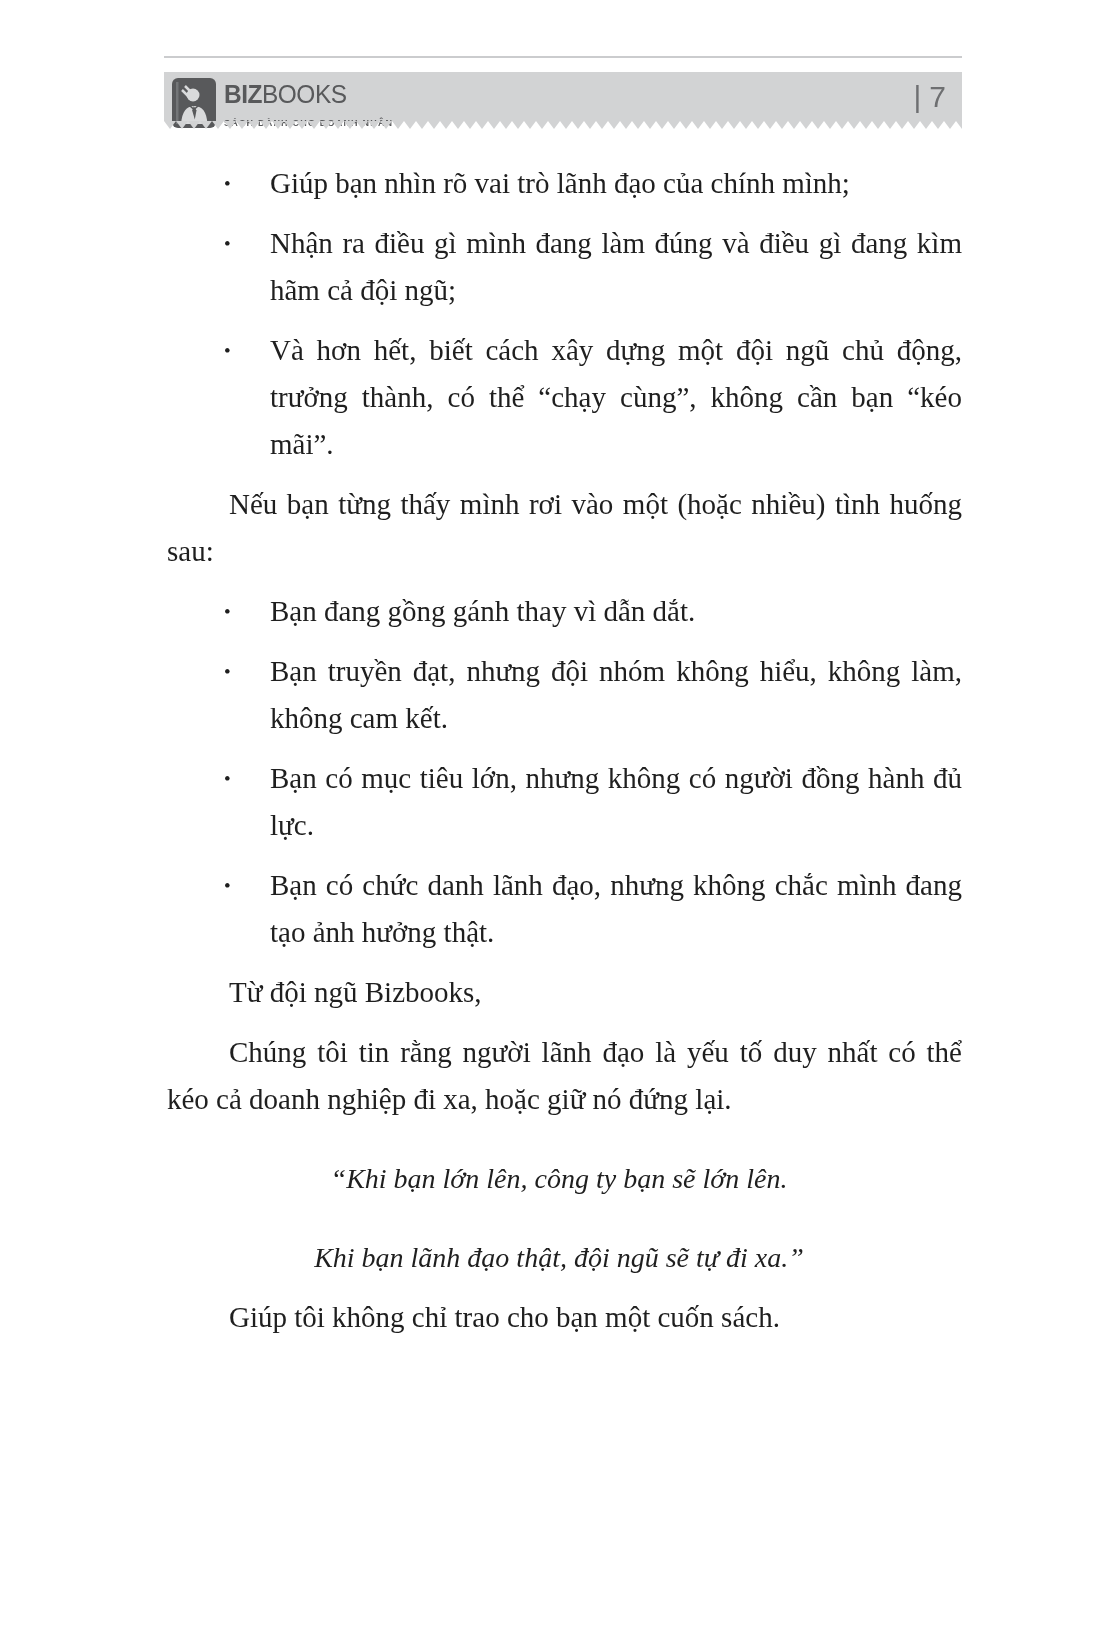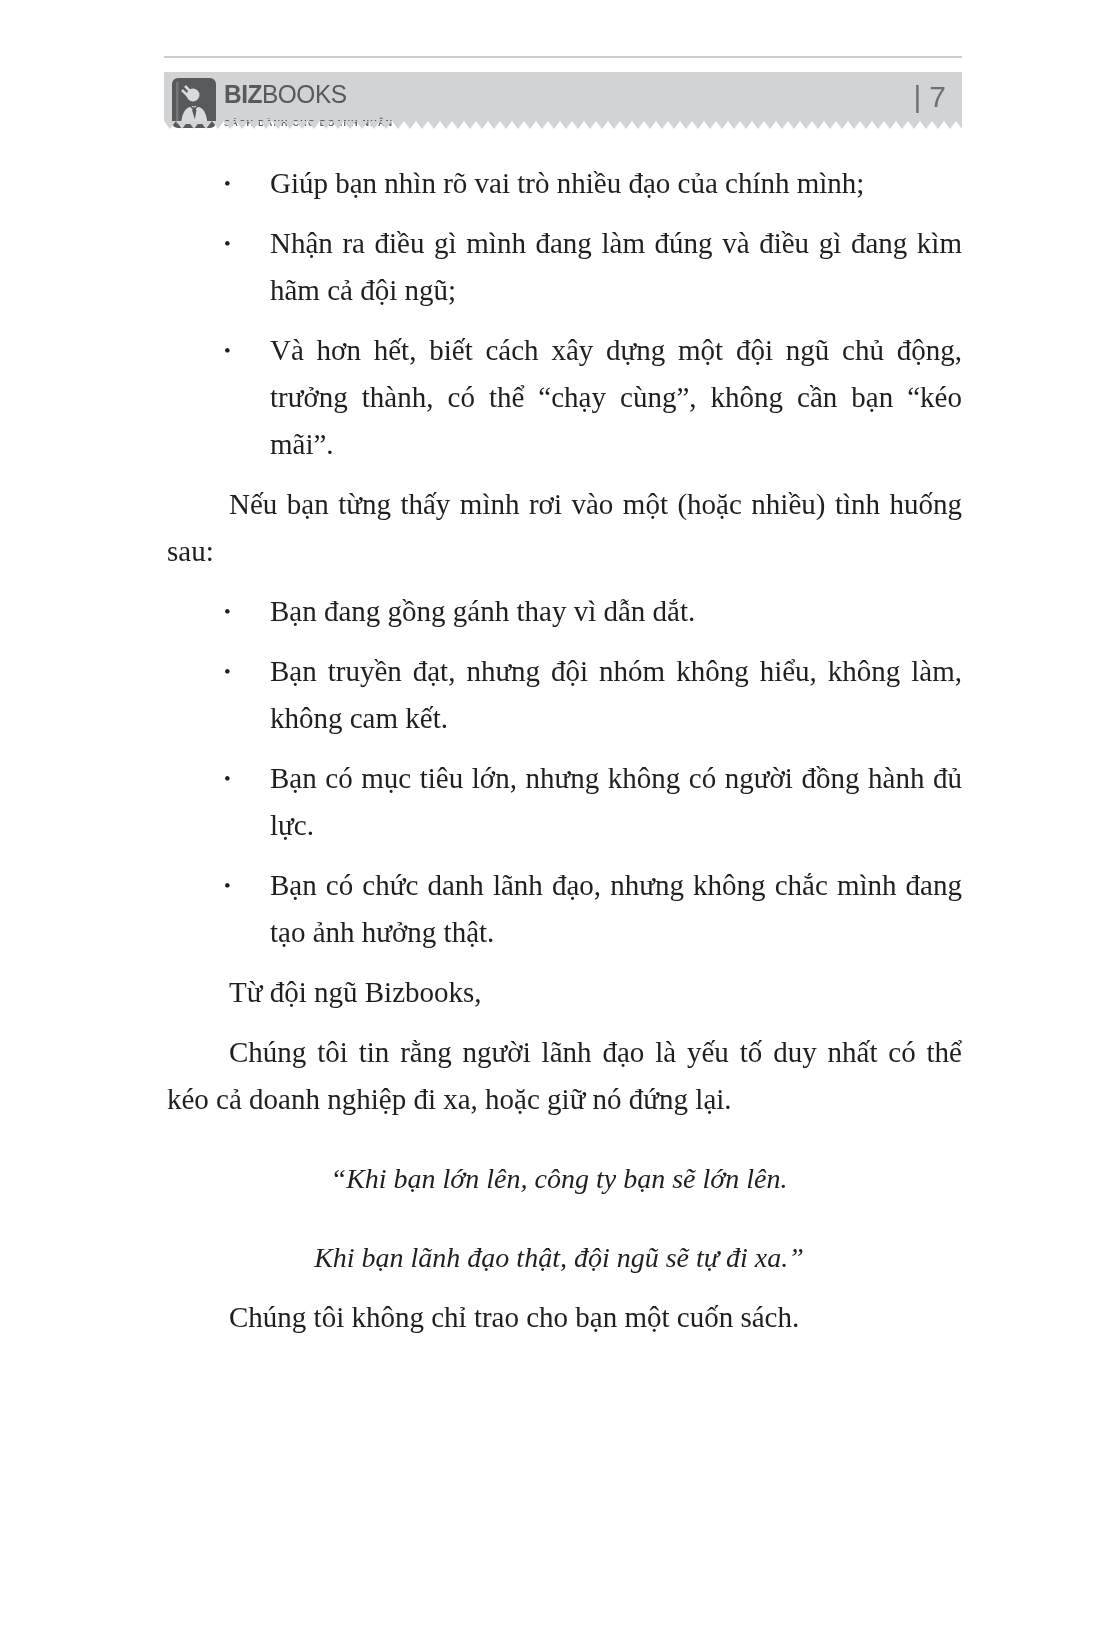--- a/index.html
+++ b/index.html
@@ -129,21 +129,21 @@
         <path d="M0 0 L6 8 L12 0 Z" fill="#d2d3d4"></path>
       </pattern>
     </defs>
     <rect width="798" height="8" fill="url(#zz)"></rect>
   </svg>
 
   <div class="content">
 
     <div class="li">
       <span class="marker">•</span>
-      <span class="li-text">Giúp bạn nhìn rõ vai trò nhiều đạo của chính mình;</span>
+      <span class="li-text">Giúp bạn nhìn rõ vai trò lãnh đạo của chính mình;</span>
     </div>
     <div class="li">
       <span class="marker">•</span>
       <span class="li-text">Nhận ra điều gì mình đang làm đúng và điều gì đang kìm hãm cả đội ngũ;</span>
     </div>
     <div class="li">
       <span class="marker">•</span>
       <span class="li-text">Và hơn hết, biết cách xây dựng một đội ngũ chủ động, trưởng thành, có thể “chạy cùng”, không cần bạn “kéo mãi”.</span>
     </div>
 
@@ -167,16 +167,16 @@
     </div>
 
     <p class="para">Từ đội ngũ Bizbooks,</p>
     <p class="para">Chúng tôi tin rằng người lãnh đạo là yếu tố duy nhất có thể kéo cả doanh nghiệp đi xa, hoặc giữ nó đứng lại.</p>
 
     <div class="quote">
       <span class="qline">“Khi bạn lớn lên, công ty bạn sẽ lớn lên.</span>
       <span class="qline">Khi bạn lãnh đạo thật, đội ngũ sẽ tự đi xa.”</span>
     </div>
 
-    <p class="para">Chúng tôi không chỉ trao cho bạn một cuốn sách.</p>
+    <p class="para">Giúp tôi không chỉ trao cho bạn một cuốn sách.</p>
 
   </div>
 </div>
 
 </body></html>

